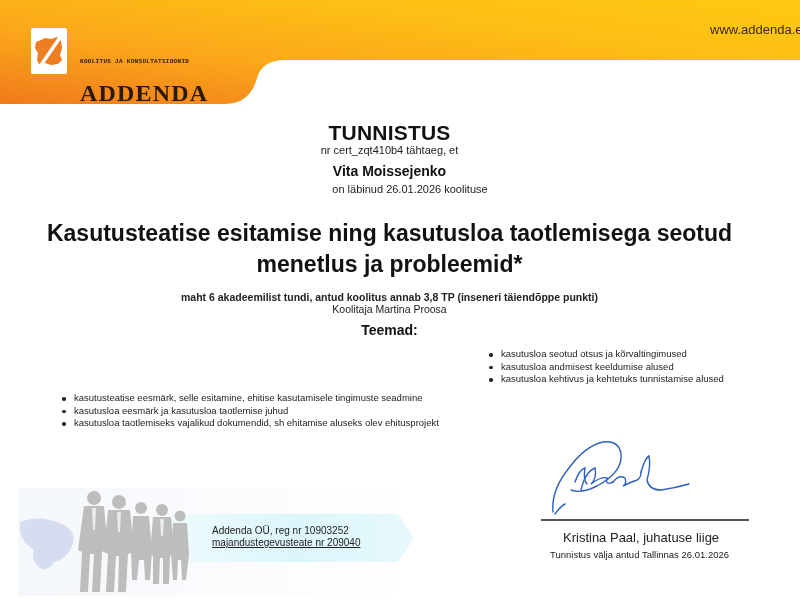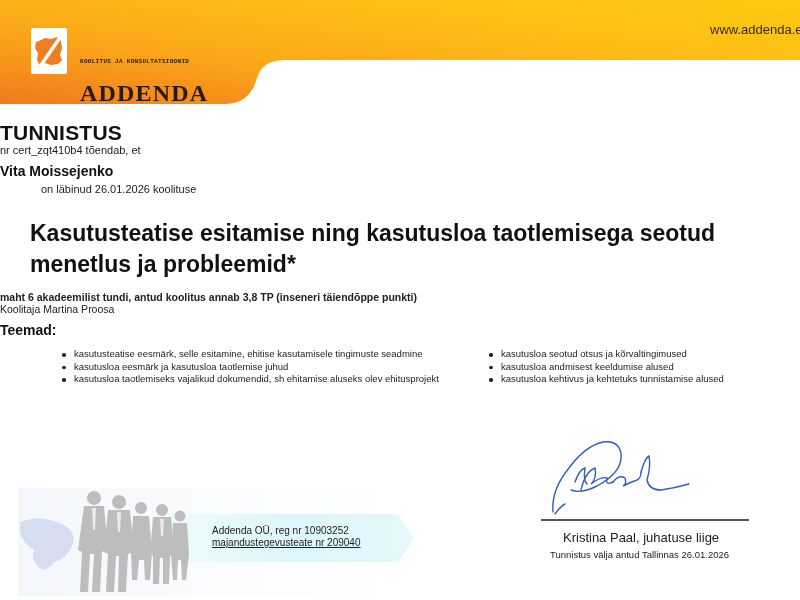--- a/index.html
+++ b/index.html
@@ -12,36 +12,36 @@
 
   .logo { position: absolute; left: 31px; top: 28px; width: 36px; height: 46px; background: #fff; border-radius: 2px; }
   .logo svg { position: absolute; left: 0; top: 0; }
 
   .brand-name { position: absolute; left: 80px; top: 33px; font-family: "Liberation Serif", "DejaVu Serif", serif; font-weight: bold; font-size: 24px; letter-spacing: 1.2px; color: #2a1a08; line-height: 24px; margin-top: 48px; }
   .brand-sub { position: absolute; left: 80px; top: 58px; font-family: "Liberation Mono", "DejaVu Sans Mono", monospace; font-weight: bold; font-size: 6px; letter-spacing: 0.3px; color: #2a1a08; line-height: 7px; text-transform: uppercase; }
 
   .website { position: absolute; left: 670px; top: 23px; font-size: 13px; color: #3a2a10; line-height: 14px; margin-left: 40px; }
 
   
-  .center { position: absolute; left: 0; width: 779px; text-align: left; }
+  .center { position: absolute; left: 0; width: 779px; text-align: center; }
   .cert-title { top: 121px; font-size: 21px; font-weight: bold; line-height: 24px; letter-spacing: 0.2px; }
   .cert-number { top: 144px; font-size: 11px; line-height: 13px; color: #222; }
   .recipient { top: 163px; font-size: 14px; font-weight: bold; line-height: 16px; }
   .completed { top: 183px; font-size: 11px; line-height: 13px; color: #222; padding-left: 41px; }
 
   .course-title { top: 218px; font-size: 23px; font-weight: bold; line-height: 31px; padding: 0 30px; }
 
   .volume { top: 291px; font-size: 10.5px; line-height: 12px; color: #222; font-weight: bold; }
   .trainer { top: 303px; font-size: 10.5px; line-height: 12px; color: #222; }
   .topics-heading { top: 322px; font-size: 14px; font-weight: bold; line-height: 16px; }
 
   .topics { position: absolute; top: 348px; font-size: 9.5px; line-height: 12.5px; color: #222; list-style: none; }
   .topics li { position: relative; padding-left: 16px; white-space: nowrap; }
   .topics li::before { content: ""; position: absolute; left: 4px; top: 5px; width: 3.5px; height: 3.5px; border-radius: 50%; background: #222; }
-  .topics-left { left: 58px; }
+  .topics-left { left: 58px; margin-top: 44px; }
   .topics-right { left: 485px; }
 
   
   .footer-art { position: absolute; left: 0; top: 480px; width: 420px; height: 120px; }
   .company-line { position: absolute; left: 212px; font-size: 10px; line-height: 12px; color: #222; }
   .company-1 { top: 525px; }
   .company-2 { top: 537px; text-decoration: underline; }
 
   
   .signature { position: absolute; left: 545px; top: 432px; width: 160px; height: 90px; }
@@ -70,21 +70,21 @@
   <svg width="36" height="46" viewBox="0 0 36 46">
     <path d="M5,14 L10,12 L14,10 L20,11 L26,9 L30,13 L31,20 L29,27 L31,32 L27,36 L20,37 L14,35 L9,38 L6,32 L7,25 L4,20 Z" fill="#ef7d22"></path>
     <line x1="30" y1="8" x2="8" y2="40" stroke="#ffffff" stroke-width="3.5"></line>
   </svg>
 </div>
 <div class="brand-name">ADDENDA</div>
 <div class="brand-sub">KOOLITUS JA KONSULTATSIOONID</div>
 <div class="website">www.addenda.ee</div>
 
 <div class="center cert-title">TUNNISTUS</div>
-<div class="center cert-number">nr cert_zqt410b4 tõendab, et</div>
+<div class="center cert-number">nr cert_zqt410b4 tähtaeg, et</div>
 <div class="center recipient">Vita Moissejenko</div>
 <div class="center completed">on läbinud 26.01.2026 koolituse</div>
 <div class="center course-title">Kasutusteatise esitamise ning kasutusloa taotlemisega seotud menetlus ja probleemid*</div>
 <div class="center volume">maht 6 akadeemilist tundi, antud koolitus annab 3,8 TP (inseneri täiendõppe punkti)</div>
 <div class="center trainer">Koolitaja Martina Proosa</div>
 <div class="center topics-heading">Teemad:</div>
 
 <ul class="topics topics-left">
   <li>kasutusteatise eesmärk, selle esitamine, ehitise kasutamisele tingimuste seadmine</li>
   <li>kasutusloa eesmärk ja kasutusloa taotlemise juhud</li>

